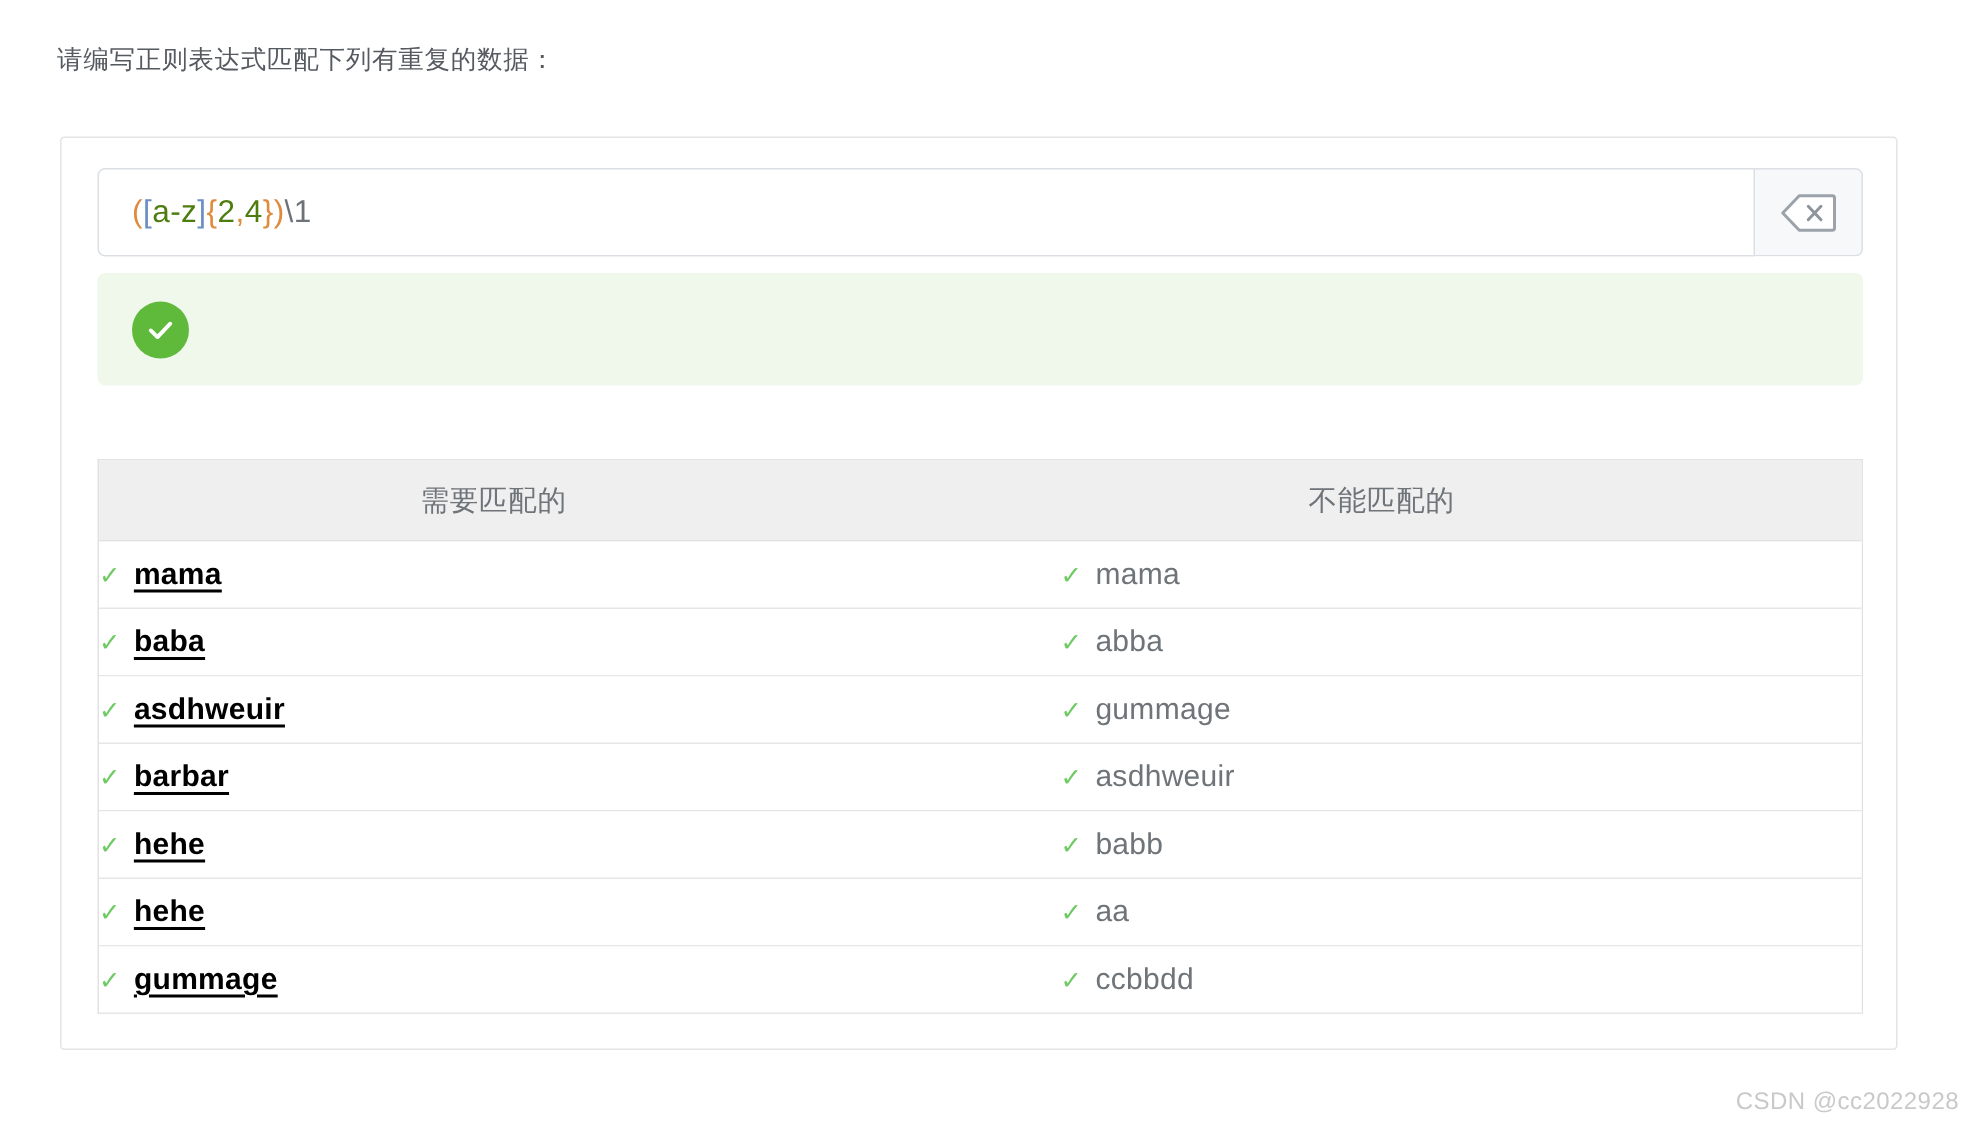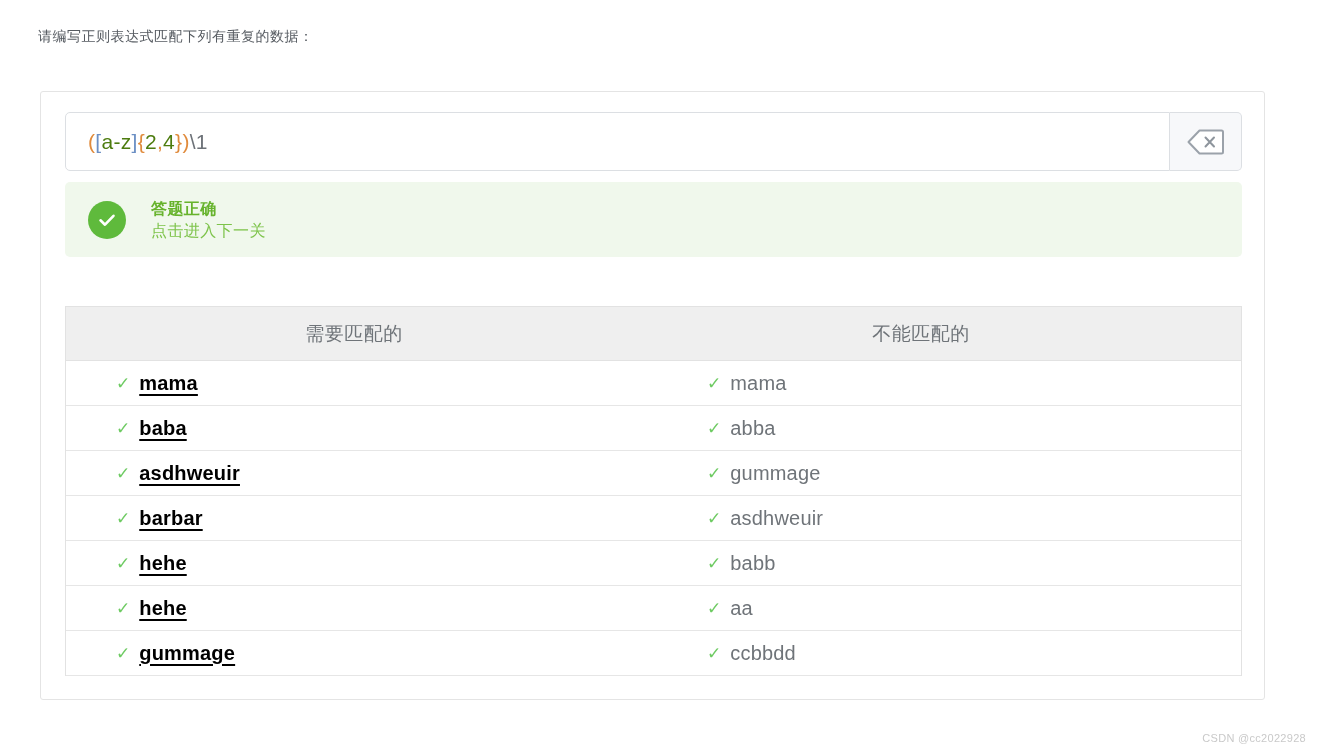--- a/index.html
+++ b/index.html
@@ -13,21 +13,21 @@
     font-family: "Liberation Sans", "DejaVu Sans", sans-serif;
     overflow: hidden;
     position: relative;
   }
 
   
   .page-title {
     position: absolute;
     left: 38px;
     top: 28px;
-    font-size: 14px;
+    font-size: 17px;
     color: #555a60;
     letter-spacing: 0.5px;
     white-space: nowrap;
   }
 
   
   .card {
     position: absolute;
     left: 40px;
     top: 91px;
@@ -149,21 +149,21 @@
     height: 45px;
     align-items: center;
     background: #ffffff;
   }
   .cell {
     box-sizing: border-box;
     display: flex;
     align-items: center;
     height: 100%;
   }
-  .cell.left  { width: 578px; flex: 0 0 578px; padding-left: 50px; }
+  .cell.left  { width: 578px; flex: 0 0 578px; }
   .cell.right { flex: 1 1 auto; padding-left: 63px; }
 
   .th-label {
     font-size: 19px;
     color: #6f7479;
     letter-spacing: 0.5px;
     width: 100%;
     text-align: center;
   }
   .cell.left .th-label  { padding-right: 52px; }
@@ -188,21 +188,21 @@
     font-size: 20px;
     color: #6f7479;
     letter-spacing: 0.2px;
   }
 
   
   .watermark {
     position: absolute;
     right: 16px;
     bottom: 12px;
-    font-size: 11px;
+    font-size: 16px;
     color: #c9c9c9;
     letter-spacing: 0.3px;
   }
 </style>
 </head>
 <body>
 
 <div class="page-title">请编写正则表达式匹配下列有重复的数据：</div>
 
 <div class="card">
@@ -232,24 +232,20 @@
       </span>
     </div>
   </div>
 
   <div class="banner">
     <div class="banner-icon">
       <svg width="22" height="22" viewBox="0 0 22 22" fill="none">
         <path d="M4.5 11.3 L9 15.7 L17.5 6.8" stroke="#ffffff" stroke-width="2.6" stroke-linecap="round" stroke-linejoin="round"></path>
       </svg>
     </div>
-    <div class="banner-text">
-      <div class="banner-title">答题正确</div>
-      <div class="banner-sub">点击进入下一关</div>
-    </div>
   </div>
 
   <div class="match-table">
 
     <div class="trow header">
       <div class="cell left">
         <span class="th-label">需要匹配的</span>
       </div>
       <div class="cell right">
         <span class="th-label">不能匹配的</span>

